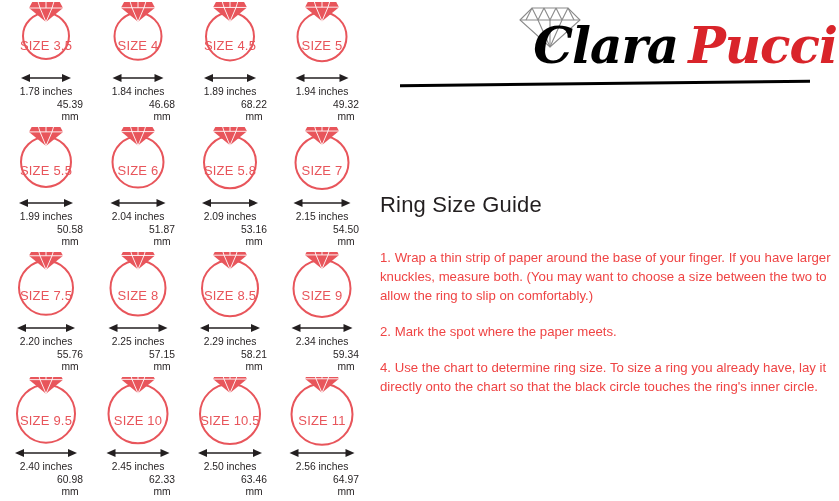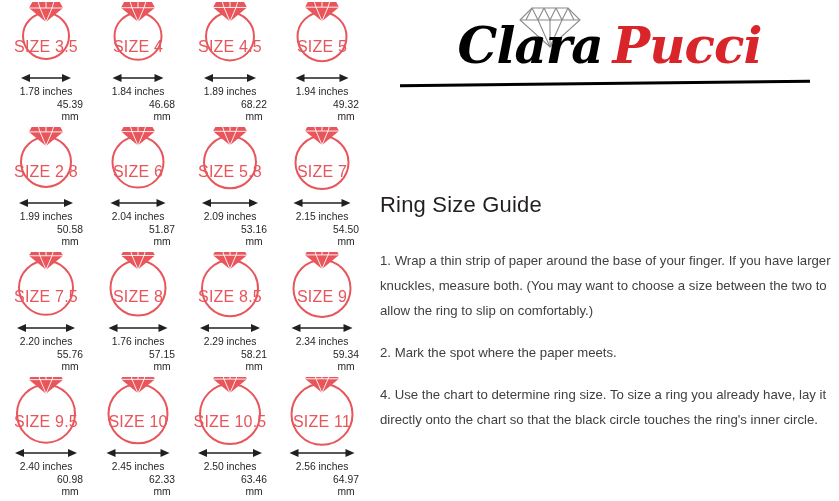--- a/index.html
+++ b/index.html
@@ -47,21 +47,21 @@
     left: 50%;
     top: 2px;
     transform: translateX(-50%);
   }
   .size-label {
     position: absolute;
     left: 0;
     right: 0;
     top: 38px;
     text-align: center;
-    font-size: 16px;
+    font-size: 13px;
     color: #e8555b;
     letter-spacing: 0.2px;
   }
 
   .arrow-wrap {
     position: relative;
     width: 92px;
     height: 16px;
   }
   .arrow-svg {
@@ -99,21 +99,21 @@
   .logo-diamond {
     position: absolute;
     left: 140px;
     top: 4px;
   }
   .logo-text {
     position: absolute;
     left: 8px;
     top: 16px;
     width: 455px;
-    text-align: center;
+    text-align: right;
     font-family: "DejaVu Serif", serif;
     font-style: italic;
     font-size: 50px;
     letter-spacing: -1px;
     white-space: nowrap;
   }
   .logo-clara {
     color: #000000;
     font-weight: bold;
   }
@@ -142,22 +142,22 @@
   }
 
   .steps {
     position: absolute;
     left: 6px;
     top: 248px;
     width: 452px;
   }
   .step {
     font-size: 13.2px;
-    line-height: 25px;
-    color: #404040;
+    line-height: 19px;
+    color: #ef4444;
     margin-bottom: 17px;
   }
 </style>
 </head>
 <body>
 
 <div class="page">
 
   <div class="chart" id="chart">
       <div class="size-row">
@@ -270,21 +270,21 @@
               <g fill="#e8555b">
                 <path d="M29,4.880000000000003 L36,-8.119999999999997 L56,-8.119999999999997 L63,4.880000000000003 L46,18.880000000000003 Z"></path>
               </g>
               <g stroke="#ffffff" stroke-width="0.9" fill="none">
                 <path d="M29,4.880000000000003 L63,4.880000000000003"></path>
                 <path d="M36,-8.119999999999997 L40,4.880000000000003 L46,18.880000000000003"></path>
                 <path d="M56,-8.119999999999997 L52,4.880000000000003 L46,18.880000000000003"></path>
                 <path d="M46,-8.119999999999997 L46,4.880000000000003"></path>
               </g>
             </svg>
-            <div class="size-label">SIZE 2.8</div>
+            <div class="size-label">SIZE 5.5</div>
           </div>
           <div class="arrow-wrap">
             <svg class="arrow-svg" width="92" height="16" viewBox="0 0 92 16">
               <line x1="25" y1="8" x2="67" y2="8" stroke="#231f20" stroke-width="1.6"></line>
               <polygon points="19,8 28,4 28,12" fill="#231f20"></polygon>
               <polygon points="73,8 64,4 64,12" fill="#231f20"></polygon>
             </svg>
           </div>
           <div class="measure"><span>1.99 inches</span><span class="mm">50.58 mm</span></div>
         </div>
@@ -406,21 +406,21 @@
             </svg>
             <div class="size-label">SIZE 8</div>
           </div>
           <div class="arrow-wrap">
             <svg class="arrow-svg" width="92" height="16" viewBox="0 0 92 16">
               <line x1="22.5" y1="8" x2="69.5" y2="8" stroke="#231f20" stroke-width="1.6"></line>
               <polygon points="16.5,8 25.5,4 25.5,12" fill="#231f20"></polygon>
               <polygon points="75.5,8 66.5,4 66.5,12" fill="#231f20"></polygon>
             </svg>
           </div>
-          <div class="measure"><span>1.76 inches</span><span class="mm">57.15 mm</span></div>
+          <div class="measure"><span>2.25 inches</span><span class="mm">57.15 mm</span></div>
         </div>
         <div class="size-cell">
           <div class="ring-wrap">
             <svg class="ring-svg" width="92" height="70" viewBox="0 0 92 70">
               <circle cx="46" cy="36.2" r="28" fill="none" stroke="#e8555b" stroke-width="2"></circle>
               <g fill="#e8555b">
                 <path d="M29,3.200000000000003 L36,-9.799999999999997 L56,-9.799999999999997 L63,3.200000000000003 L46,17.200000000000003 Z"></path>
               </g>
               <g stroke="#ffffff" stroke-width="0.9" fill="none">
                 <path d="M29,3.200000000000003 L63,3.200000000000003"></path>

